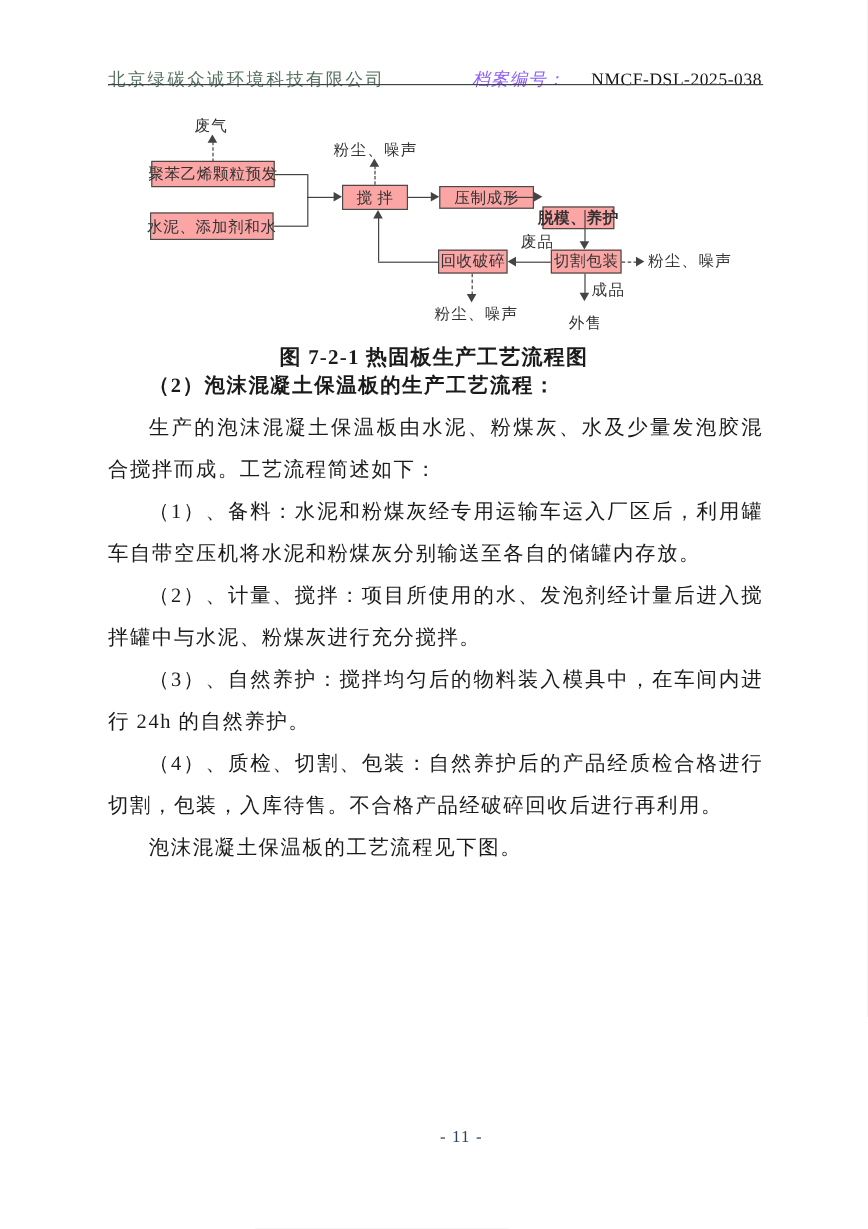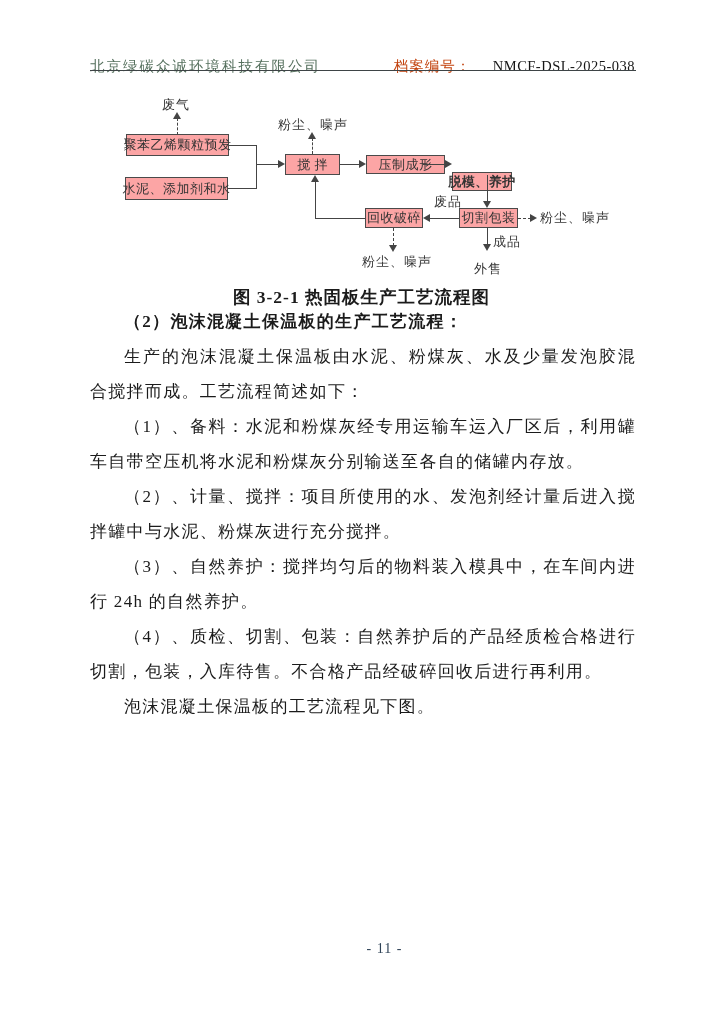--- a/index.html
+++ b/index.html
@@ -13,21 +13,21 @@
     overflow:hidden;
   }
   
   .header{
     position:absolute;left:90px;top:57px;width:545px;
     display:flex;justify-content:space-between;align-items:baseline;
     font-size:14.5px;
   }
   .header .company{color:#55705d;letter-spacing:2px;}
   .header .archive{white-space:nowrap;}
-  .header .archive-label{color:#c2410c;letter-spacing:1px;}
+  .header .archive-label{color:#8b5cf6;letter-spacing:1px;font-style:italic;}
   .header .archive-number{color:#161616;letter-spacing:.5px;margin-left:18px;}
   .header-rule{
     position:absolute;left:90px;top:70px;width:546px;height:0;
     border-top:1.6px solid #3e4446;
   }
   
   .flowchart{
     position:absolute;left:90px;top:88px;width:560px;height:200px;
     font-size:13px;color:#333;
   }
@@ -118,21 +118,21 @@
     <div class="ln-dash-v" style="left:87px;top:30px;height:17px;"></div>
     <div class="ah ah-up" style="left:83px;top:24px;"></div>
     <div class="ln-dash-v" style="left:222px;top:50px;height:16px;"></div>
     <div class="ah ah-up" style="left:218px;top:44px;"></div>
     <div class="ln-dash-h" style="left:428px;top:130px;width:13px;"></div>
     <div class="ah ah-right" style="left:440px;top:126px;"></div>
     <div class="ln-dash-v" style="left:303px;top:140px;height:18px;"></div>
     <div class="ah ah-down" style="left:299px;top:157px;"></div>
   </div>
 
-  <div class="caption">图 3-2-1 热固板生产工艺流程图</div>
+  <div class="caption">图 7-2-1 热固板生产工艺流程图</div>
 
   <div class="body-text">
     <p class="subhead">（2）泡沫混凝土保温板的生产工艺流程：</p>
     <p>生产的泡沫混凝土保温板由水泥、粉煤灰、水及少量发泡胶混合搅拌而成。工艺流程简述如下：</p>
     <p>（1）、备料：水泥和粉煤灰经专用运输车运入厂区后，利用罐车自带空压机将水泥和粉煤灰分别输送至各自的储罐内存放。</p>
     <p>（2）、计量、搅拌：项目所使用的水、发泡剂经计量后进入搅拌罐中与水泥、粉煤灰进行充分搅拌。</p>
     <p>（3）、自然养护：搅拌均匀后的物料装入模具中，在车间内进行 24h 的自然养护。</p>
     <p>（4）、质检、切割、包装：自然养护后的产品经质检合格进行切割，包装，入库待售。不合格产品经破碎回收后进行再利用。</p>
     <p>泡沫混凝土保温板的工艺流程见下图。</p>
   </div>

